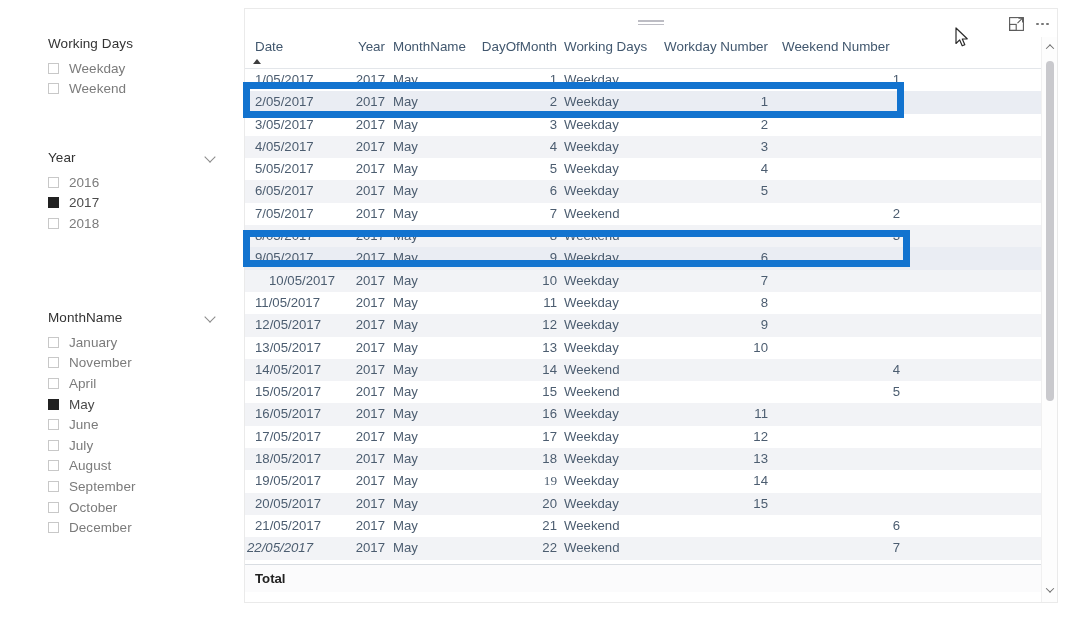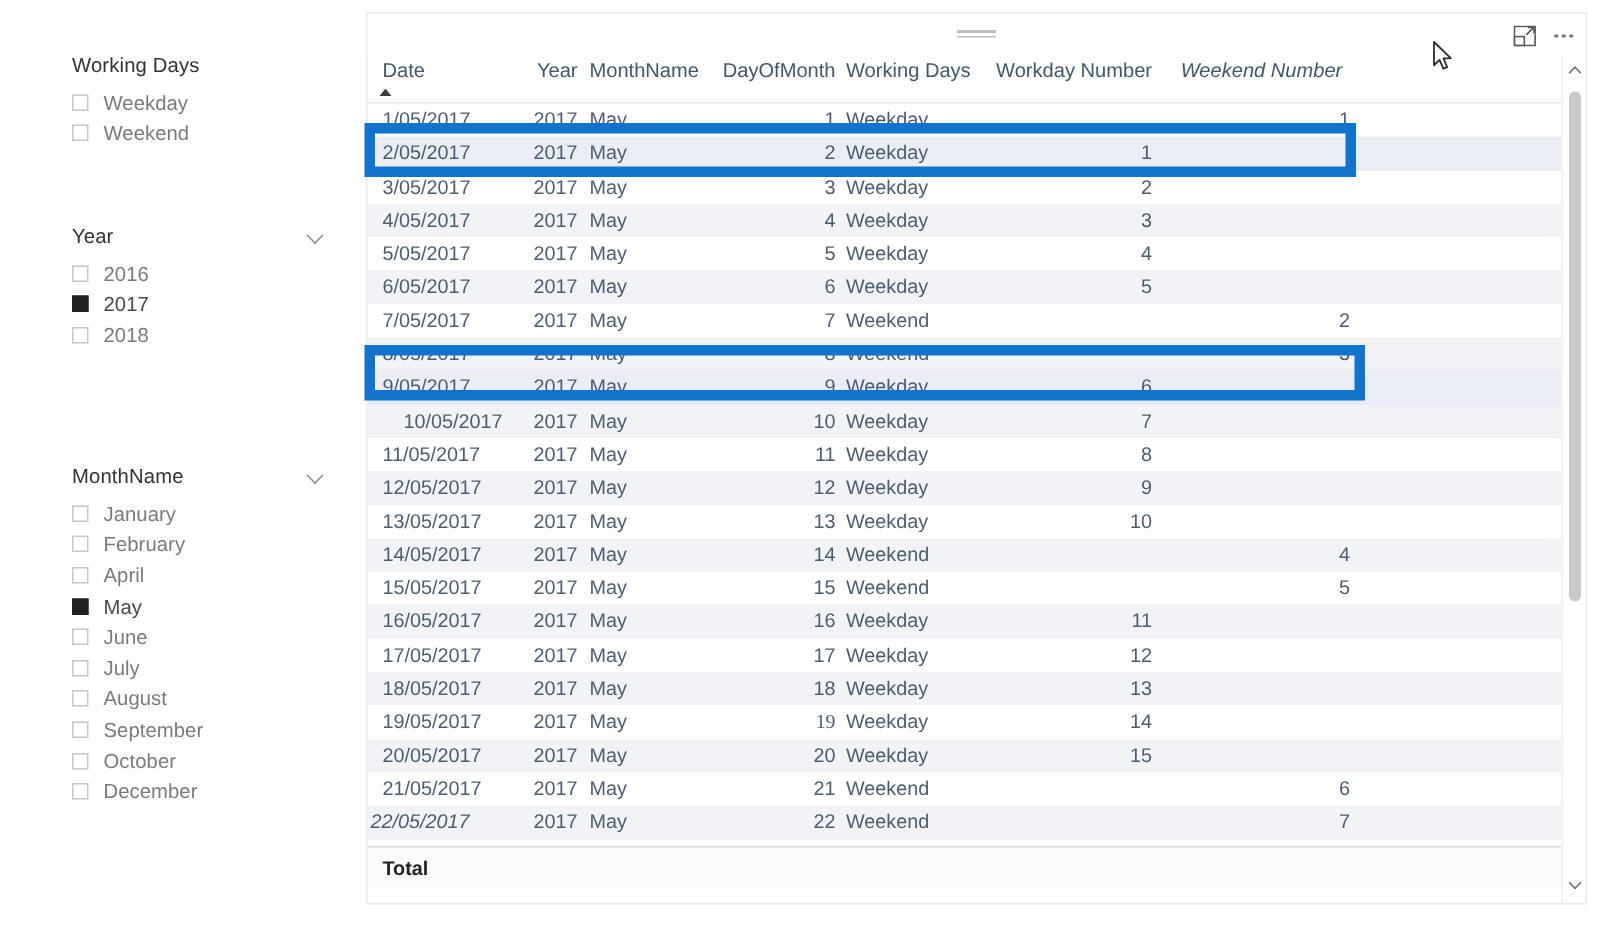--- a/index.html
+++ b/index.html
@@ -206,21 +206,21 @@
           <div class="slicer-title">MonthName</div>
           <div class="chev"></div>
         </div>
         <div class="slicer-list">
           <div class="slicer-item">
             <span class="cbox"></span>
             <span class="slicer-label">January</span>
           </div>
           <div class="slicer-item">
             <span class="cbox"></span>
-            <span class="slicer-label">February</span>
+            <span class="slicer-label">November</span>
           </div>
           <div class="slicer-item">
             <span class="cbox"></span>
             <span class="slicer-label">April</span>
           </div>
           <div class="slicer-item sel">
             <span class="cbox checked"></span>
             <span class="slicer-label">May</span>
           </div>
           <div class="slicer-item">
@@ -277,21 +277,21 @@
     </div>
 
     <div id="thead">
       <div class="sort-arrow"></div>
     <div class="hcell" style="left: 10px; width: 80px;">Date</div>
         <div class="hcell" style="left: 95px; width: 45px; text-align: right;">Year</div>
         <div class="hcell" style="left: 148px; width: 90px;">MonthName</div>
         <div class="hcell" style="left: 222px; width: 90px; text-align: right;">DayOfMonth</div>
         <div class="hcell" style="left: 319px; width: 92px;">Working Days</div>
         <div class="hcell" style="left: 415px; width: 108px; text-align: right;">Workday Number</div>
-        <div class="hcell" style="left: 537px; width: 118px; text-align: center; font-style: italic;">Weekend Number</div>
+        <div class="hcell" style="left: 537px; width: 118px; text-align: left;">Weekend Number</div>
       </div>
 
     <div id="tbody">
         <div class="trow">
           <div class="tcell" style="left: 10px; width: 80px;">1/05/2017</div>
           <div class="tcell" style="left: 95px; width: 45px; text-align: right;">2017</div>
           <div class="tcell" style="left: 148px; width: 90px;">May</div>
           <div class="tcell" style="left: 222px; width: 90px; text-align: right;">1</div>
           <div class="tcell" style="left: 319px; width: 92px;">Weekday</div>
           <div class="tcell" style="left: 415px; width: 108px; text-align: right;"></div>

